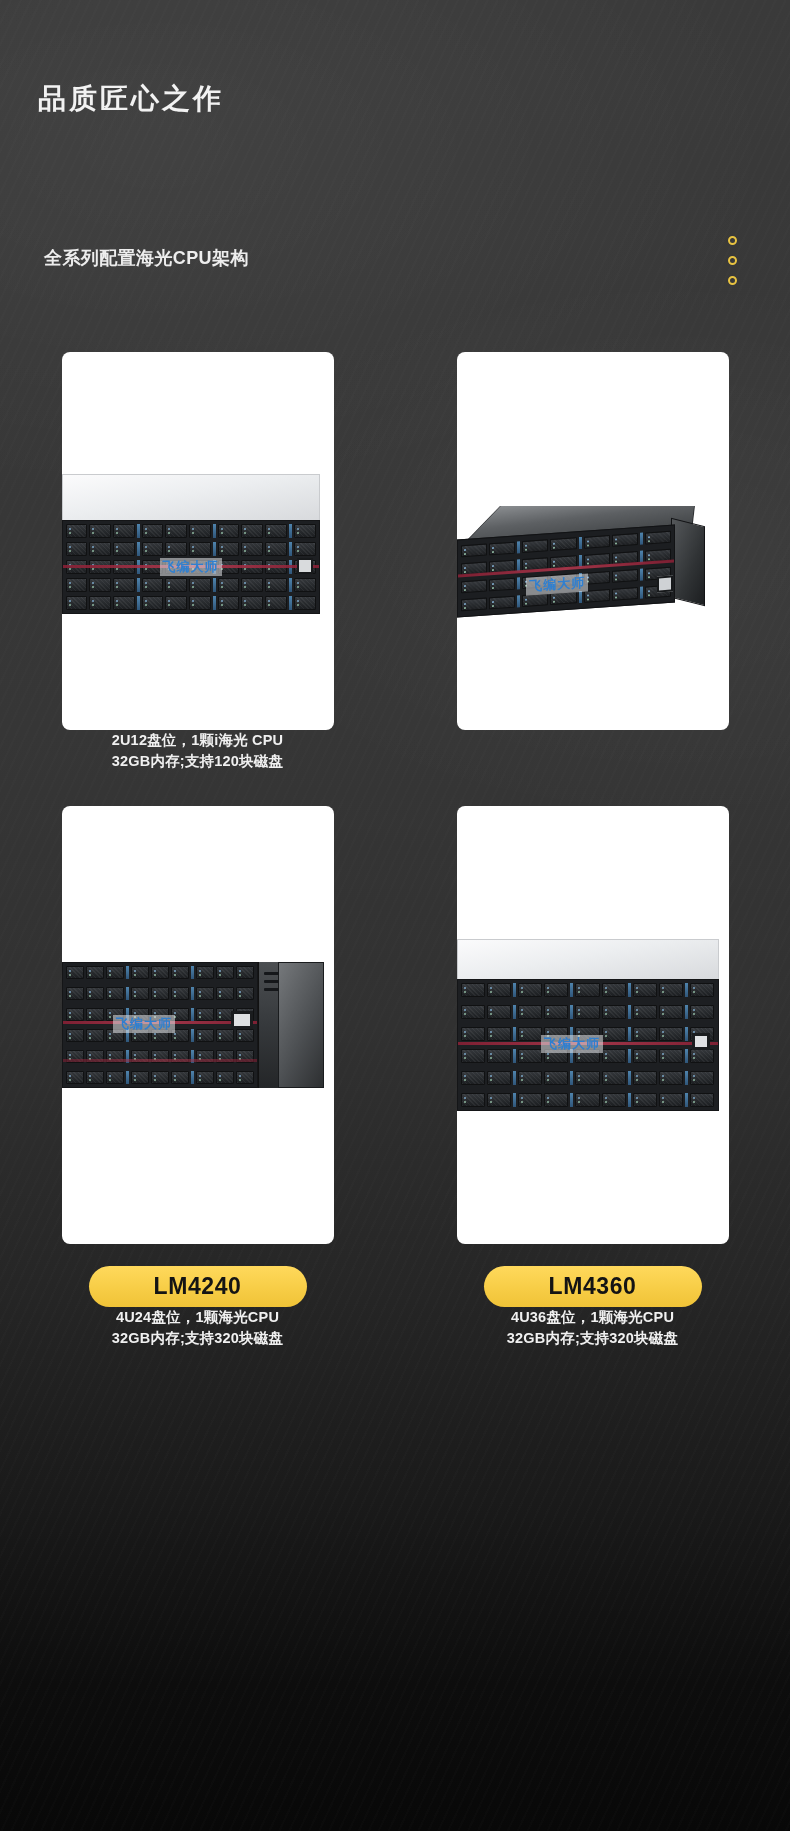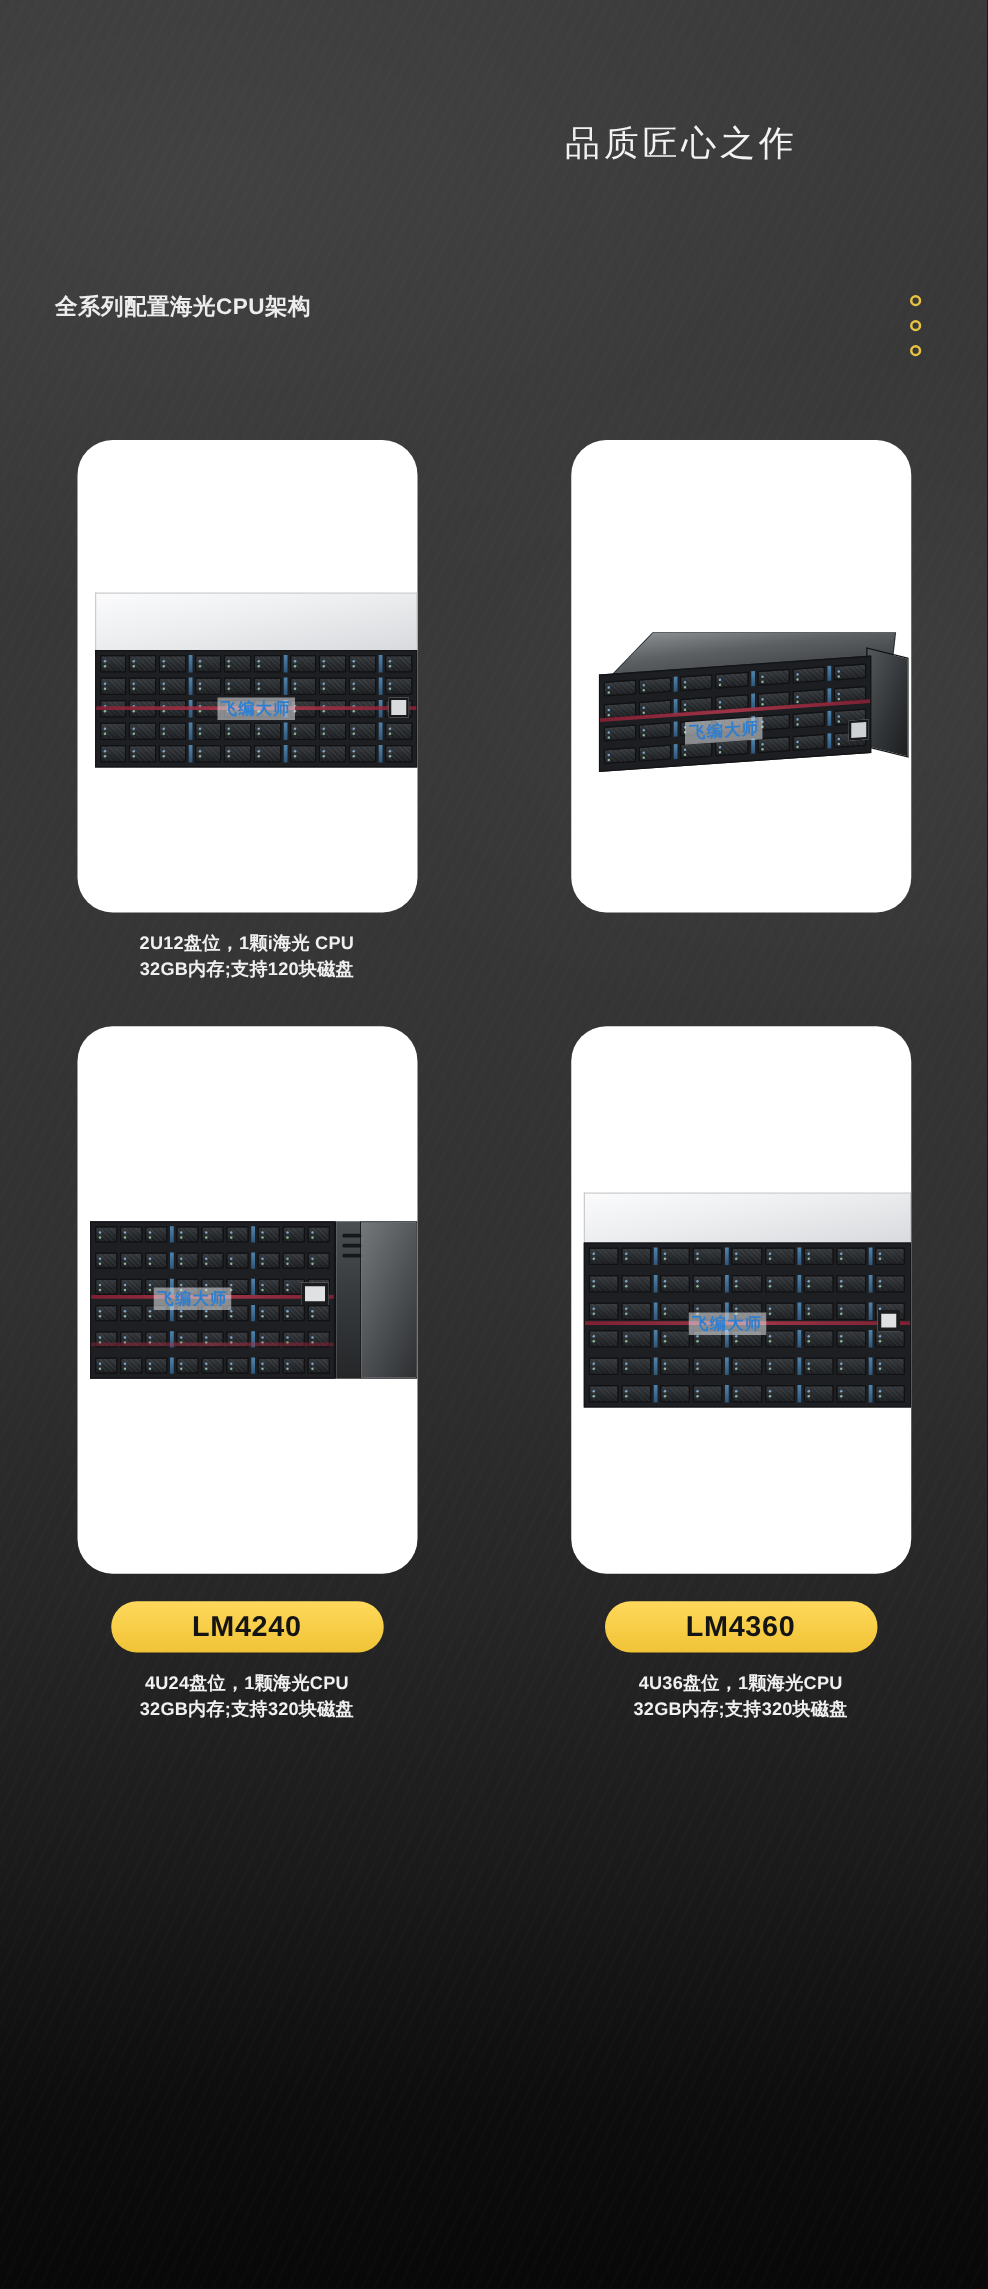--- a/index.html
+++ b/index.html
@@ -44,32 +44,31 @@
   .header { position: absolute; left: 38px; top: 60px; width: 600px; z-index: 3; }
   .title-main {
     font-size: 31px;
     font-weight: 700;
     color: #ffffff;
     letter-spacing: 0.5px;
     line-height: 1.2;
     white-space: nowrap;
   }
   .title-sub {
-    margin-top: 38px;
+    margin-top: 22px;
     font-size: 28px;
-    font-weight: 400;
+    font-weight: 700;
     color: #f2f2f2;
     letter-spacing: 3px;
     line-height: 1.2;
-    text-align: right;
   }
   .tagline {
     position: absolute;
     left: 44px;
-    top: 231px;
+    top: 244px;
     z-index: 3;
     font-size: 18px;
     font-weight: 600;
     color: #ededed;
     line-height: 1.62;
     letter-spacing: 0.4px;
   }
   .tagline div { white-space: nowrap; }
 
   
@@ -97,26 +96,26 @@
     z-index: 3;
   }
   .row { display: flex; }
   .row-2 { margin-top: 34px; }
   .cell { width: 395px; display: flex; flex-direction: column; align-items: center; }
 
   .photo {
     width: 272px;
     height: 378px;
     background: #ffffff;
-    border-radius: 28px;
+    border-radius: 8px;
     position: relative;
     overflow: hidden;
     display: flex;
     align-items: center;
-    justify-content: flex-end;
+    justify-content: flex-start;
   }
   .photo.tall { height: 438px; }
 
   
   .server { position: relative; }
 
   
   .lid {
     height: 46px;
     background: linear-gradient(170deg, #fbfbfc 0%, #eceef0 45%, #d8dadd 100%);
@@ -229,21 +228,20 @@
     height: 41px;
     border-radius: 21px;
     background: linear-gradient(180deg, #ffd95c 0%, #f7cd46 55%, #f0c337 100%);
     display: flex; align-items: center; justify-content: center;
     font-size: 23px;
     font-weight: 700;
     color: #141414;
     letter-spacing: 0.6px;
   }
   .spec {
-    margin-top: 15px;
     text-align: center;
     font-size: 14.5px;
     font-weight: 700;
     color: #f0f0f0;
     line-height: 1.45;
     letter-spacing: 0.2px;
   }
   .spec div { white-space: nowrap; }
 </style>
 </head>

